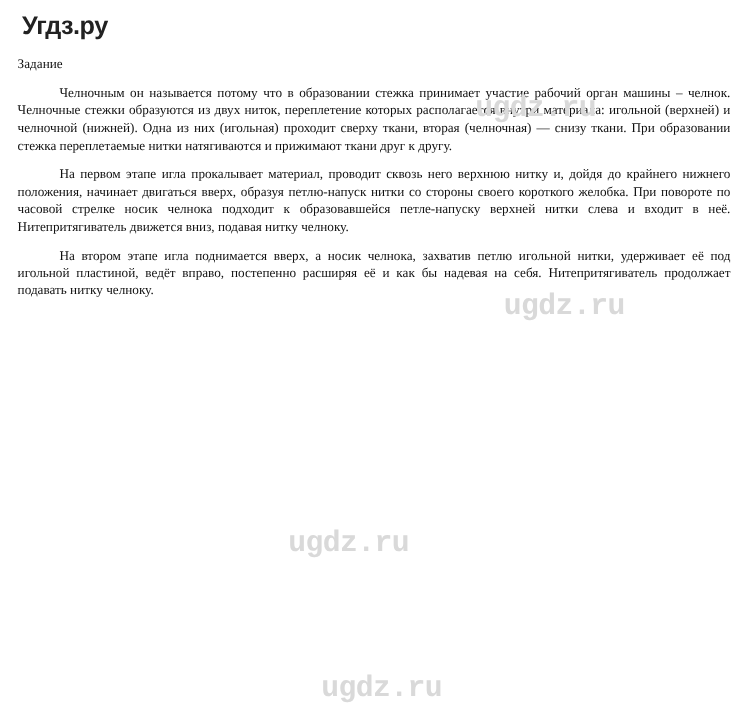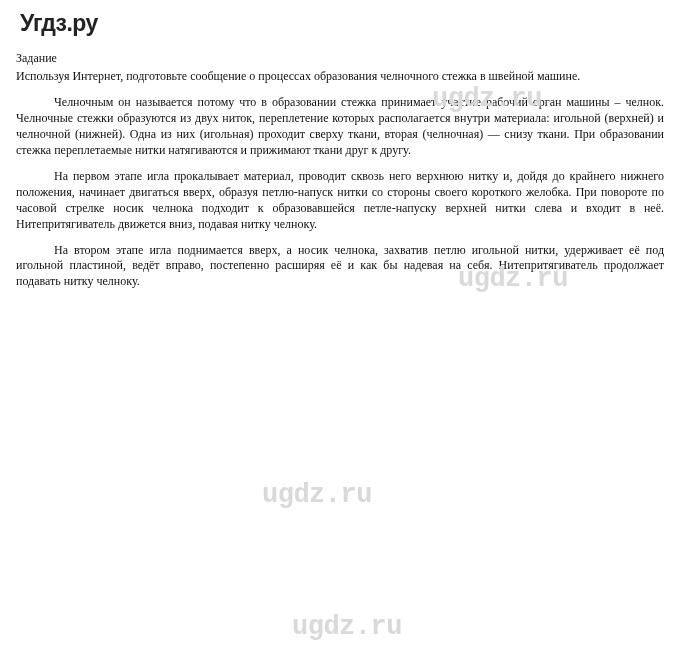--- a/index.html
+++ b/index.html
@@ -70,21 +70,20 @@
 </style>
 </head>
 <body>
 
 <div class="page">
 
   <div class="site-logo">Угдз.ру</div>
 
   <div class="doc-body">
     <p class="heading">Задание</p>
-    <p class="para">Используя Интернет, подготовьте сообщение о процессах образования челночного стежка в швейной машине.</p>
     <p class="para indent gap">Челночным он называется потому что в образовании стежка принимает участие рабочий орган машины – челнок. Челночные стежки образуются из двух ниток, переплетение которых располагается внутри материала: игольной (верхней) и челночной (нижней). Одна из них (игольная) проходит сверху ткани, вторая (челночная) — снизу ткани. При образовании стежка переплетаемые нитки натягиваются и прижимают ткани друг к другу.</p>
     <p class="para indent gap">На первом этапе игла прокалывает материал, проводит сквозь него верхнюю нитку и, дойдя до крайнего нижнего положения, начинает двигаться вверх, образуя петлю-напуск нитки со стороны своего короткого желобка. При повороте по часовой стрелке носик челнока подходит к образовавшейся петле-напуску верхней нитки слева и входит в неё. Нитепритягиватель движется вниз, подавая нитку челноку.</p>
     <p class="para indent gap">На втором этапе игла поднимается вверх, а носик челнока, захватив петлю игольной нитки, удерживает её под игольной пластиной, ведёт вправо, постепенно расширяя её и как бы надевая на себя. Нитепритягиватель продолжает подавать нитку челноку.</p>
   </div>
 
   <div class="watermark wm-1">ugdz.ru</div>
   <div class="watermark wm-2">ugdz.ru</div>
   <div class="watermark wm-3">ugdz.ru</div>
   <div class="watermark wm-4">ugdz.ru</div>
 

